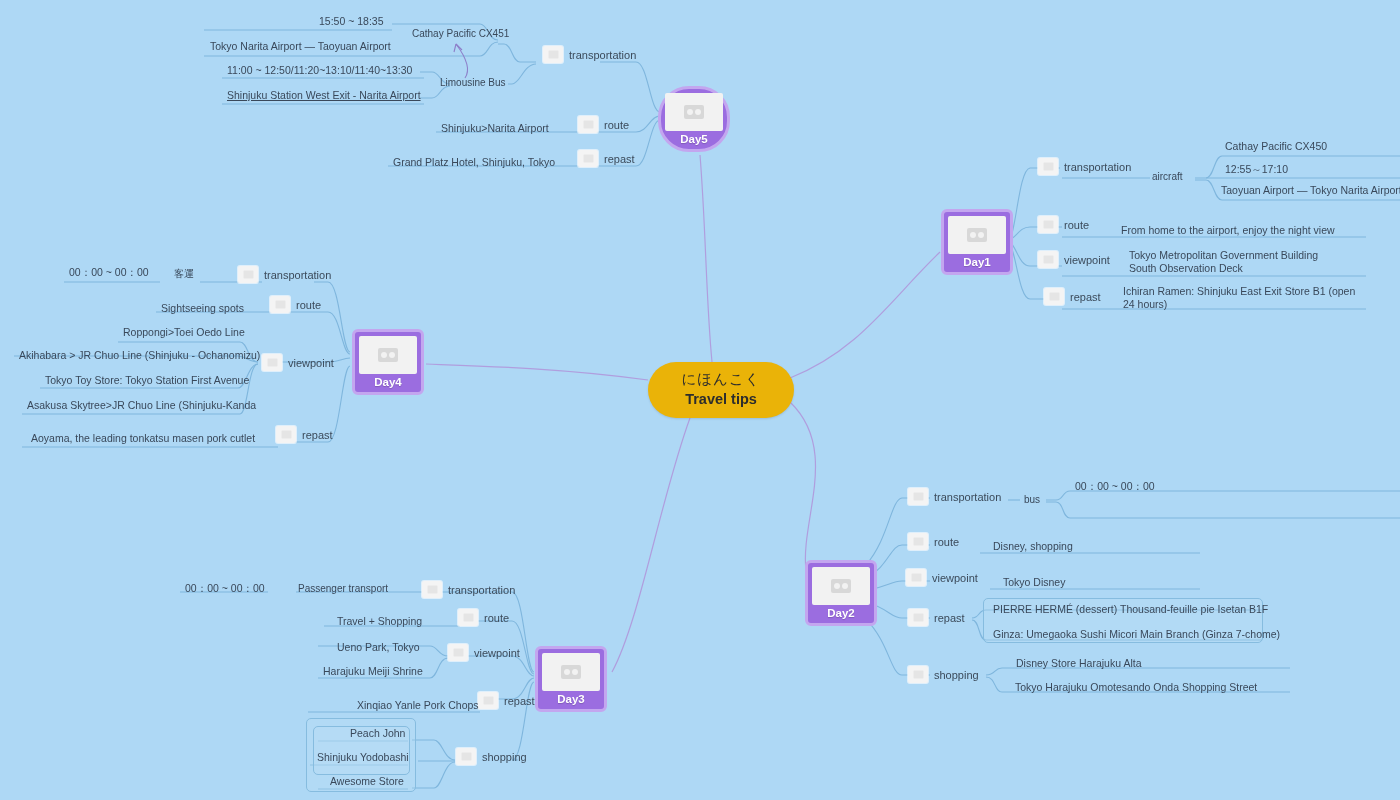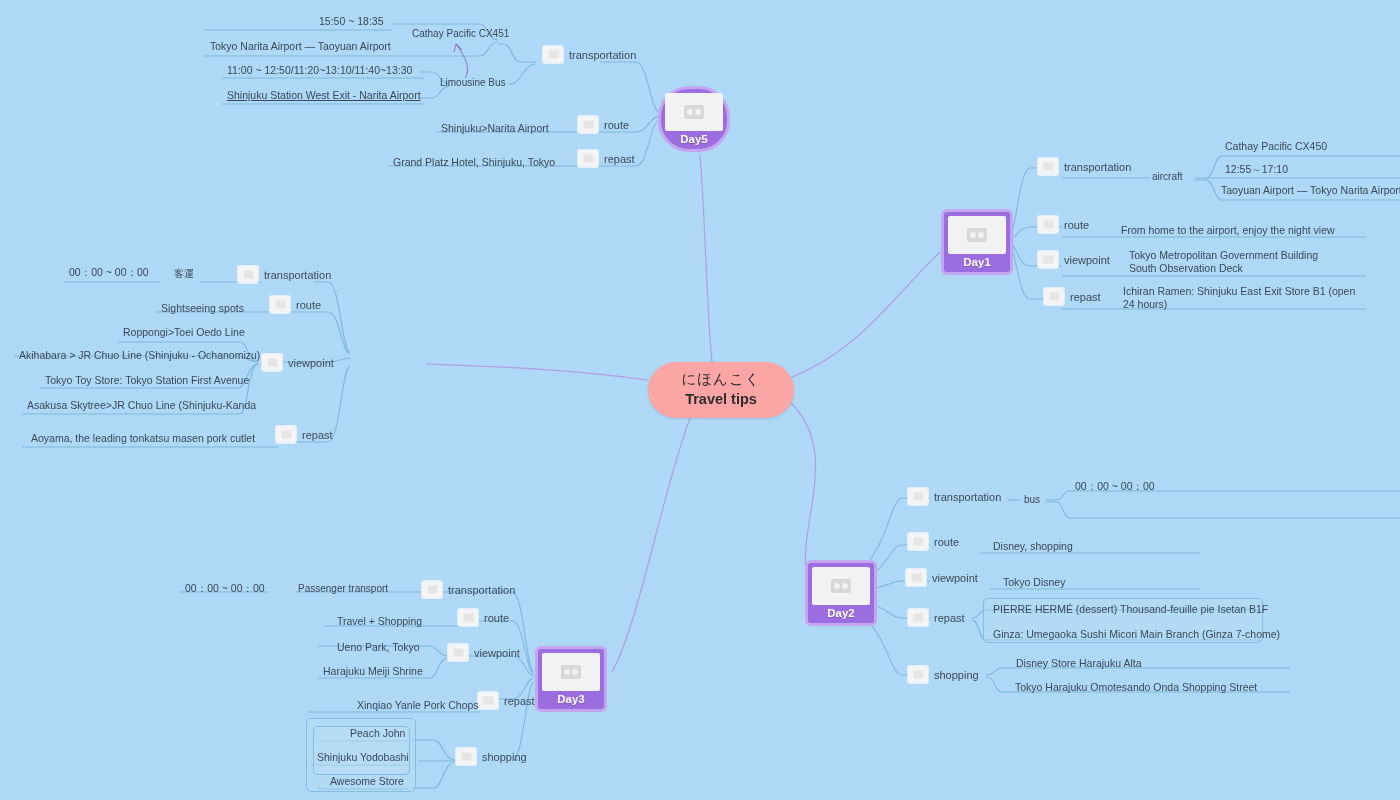--- a/index.html
+++ b/index.html
@@ -11,21 +11,21 @@
   }
   #canvas { position:absolute; inset:0; width:1400px; height:800px; }
   svg.links { position:absolute; left:0; top:0; width:1400px; height:800px; pointer-events:none; }
   svg.links path { fill:none; stroke:#7fb6dd; stroke-width:1.1; }
   svg.links path.arrow { stroke:#8d7fc9; stroke-width:1.1; }
   svg.links path.root { stroke:#b09ede; stroke-width:1.2; }
 
   
   .root-node{
     position:absolute; left:648px; top:362px; width:146px; height:56px;
-    background:#fca5a5; border-radius:28px;
+    background:#eab308; border-radius:28px;
     display:flex; flex-direction:column; align-items:center; justify-content:center;
     color:#2d2d2d; font-size:14.5px; line-height:1.35;
     box-shadow:0 1px 2px rgba(60,80,110,.18);
   }
   .root-node .l1{ letter-spacing:1px; }
   .root-node .l2{ font-weight:bold; }
 
   
   .day-node{
     position:absolute; width:72px; height:66px;
@@ -223,20 +223,30 @@
     <div class="thumb">
       <svg width="22" height="16" viewBox="0 0 22 16">
           <rect x="1" y="1" width="20" height="14" rx="2" fill="#b9b9b9"></rect>
           <circle cx="7" cy="8" r="3" fill="#f2f2f2"></circle>
           <circle cx="15" cy="8" r="3" fill="#f2f2f2"></circle>
         </svg>
     </div>
     <div class="day-label">Day3</div>
   </div>
 
+  <div class="day-node" style="left:352px; top:329px;">
+    <div class="thumb">
+      <svg width="22" height="16" viewBox="0 0 22 16">
+          <rect x="1" y="1" width="20" height="14" rx="2" fill="#b9b9b9"></rect>
+          <circle cx="7" cy="8" r="3" fill="#f2f2f2"></circle>
+          <circle cx="15" cy="8" r="3" fill="#f2f2f2"></circle>
+        </svg>
+    </div>
+    <div class="day-label">Day4</div>
+  </div>
 
   <div class="cat" style="left:1038px; top:158px;">
     <span class="chip">
         <svg width="11" height="9" viewBox="0 0 11 9">
           <rect x="0.5" y="0.5" width="10" height="8" rx="1" fill="#cfcfcf"></rect>
         </svg>
       </span>
     <span>transportation</span>
   </div>
   <div class="mid" style="left:1152px; top:171px;">aircraft</div>

